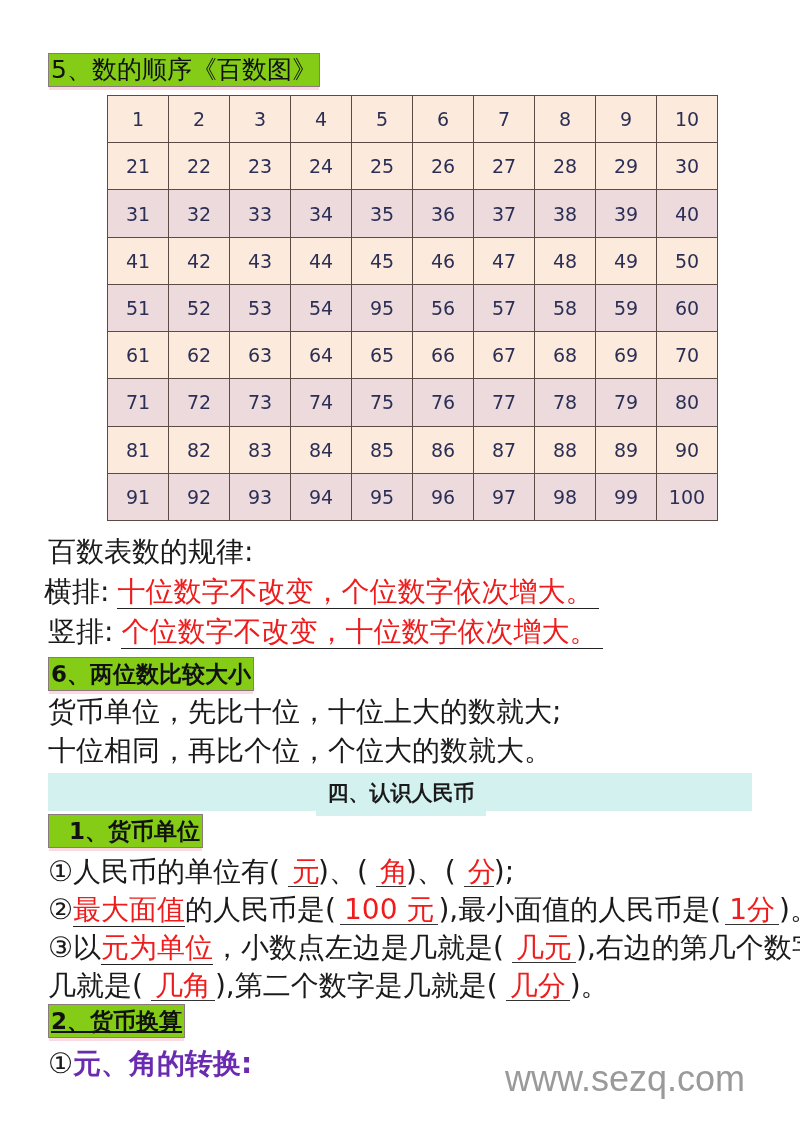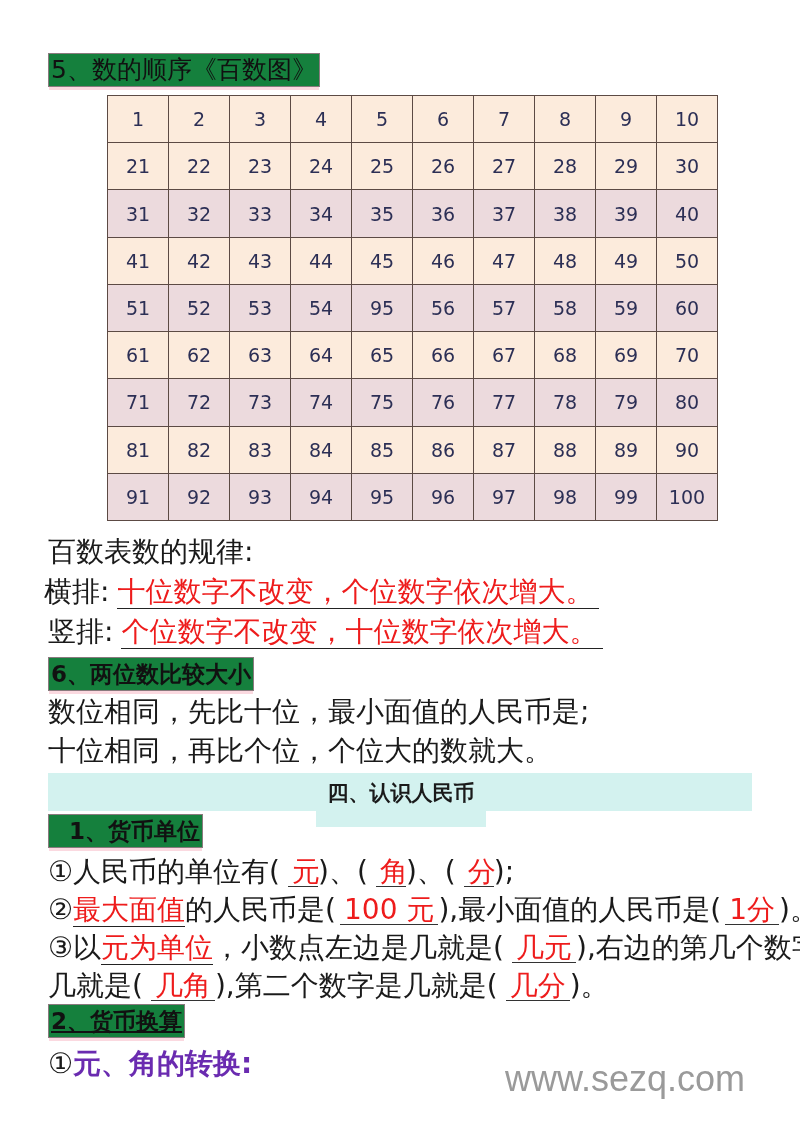--- a/index.html
+++ b/index.html
@@ -2,21 +2,21 @@
 <html><head>
   <meta charset="utf-8">
   <style>
     html, body { margin: 0; padding: 0; }
     body {
       width: 800px; height: 1131px; background: #ffffff; position: relative;
       font-family: "DejaVu Sans", "Liberation Sans", sans-serif; color: #111;
       overflow: hidden;
     }
     .sec-head {
-      position: absolute; background: #15803d; border: 1px solid #8a7a7e;
+      position: absolute; background: #84cc16; border: 1px solid #8a7a7e;
       font-weight: bold; font-size: 23px; line-height: 30px; padding: 0 2px;
       box-shadow: 0 4px 0 -1px #fbd9e0; white-space: nowrap;
     }
     .h5 { left: 48px; top: 53px; height: 32px; line-height: 32px; font-weight: normal; font-size: 25px; }
     .h6 { left: 48px; top: 657px; height: 32px; line-height: 32px; text-align: right; }
     .h1c { left: 48px; top: 814px; height: 32px; line-height: 32px; padding-left: 20px; }
     .h2c { left: 48px; top: 1004px; height: 32px; line-height: 32px; text-decoration: underline; }
 
     table.grid {
       position: absolute; left: 107px; top: 95px; width: 611px; height: 426px;
@@ -36,21 +36,21 @@
     }
     .red { color: #ee1c1c; }
     .u-black { border-bottom: 1.5px solid #222; }
     .purple { color: #6a2bb0; font-weight: bold; }
 
     .band {
       position: absolute; left: 48px; top: 773px; width: 704px; height: 38px;
       background: #d3f2ef;
     }
     .band-title {
-      position: absolute; left: 316px; top: 773px; width: 170px; height: 54px;
+      position: absolute; left: 316px; top: 773px; width: 170px; height: 43px;
       background: #d3f2ef; font-weight: bold; font-size: 21px; line-height: 40px;
       text-align: center; color: #1a1a1a;
     }
     .blank {
       display: inline-block; border-bottom: 1.5px solid #333; color: #ee1c1c;
       text-align: center; padding: 0 4px;
     }
     .watermark {
       position: absolute; left: 505px; top: 1058px; font-size: 36px;
       color: #9a9a9a; font-family: "Liberation Sans", sans-serif; letter-spacing: 0px;
@@ -176,21 +176,21 @@
 
 <div class="line" style="left:48px; top:538px;">百数表数的规律:</div>
 <div class="line" style="left:44px; top:578px;">
   <span>横排:</span><span class="red u-black" style="margin-left:8px; padding-right:6px;">十位数字不改变，个位数字依次增大。</span>
 </div>
 <div class="line" style="left:48px; top:618px;">
   <span>竖排:</span><span class="red u-black" style="margin-left:8px; padding-right:6px;">个位数字不改变，十位数字依次增大。</span>
 </div>
 
 <div class="sec-head h6">6、两位数比较大小</div>
-<div class="line" style="left:48px; top:698px;">数位相同，先比十位，最小面值的人民币是;</div>
+<div class="line" style="left:48px; top:698px;">货币单位，先比十位，十位上大的数就大;</div>
 <div class="line" style="left:48px; top:737px;">十位相同，再比个位，个位大的数就大。</div>
 
 <div class="band"></div>
 <div class="band-title">四、认识人民币</div>
 
 <div class="sec-head h1c">1、货币单位</div>
 
 <div class="line" style="left:48px; top:858px;">
   <span>①人民币的单位有(</span><span class="blank" style="width:22px; margin-left:8px;">元</span><span>)、(</span><span class="blank" style="width:22px; margin-left:8px;">角</span><span>)、(</span><span class="blank" style="width:22px; margin-left:8px;">分</span><span>);</span>
 </div>

